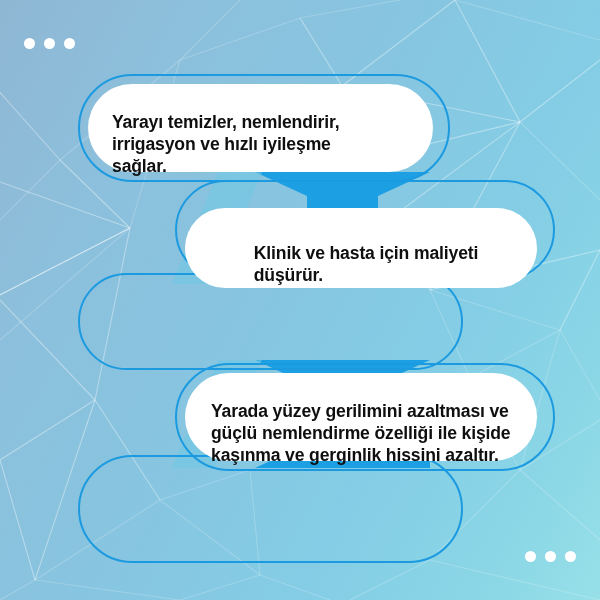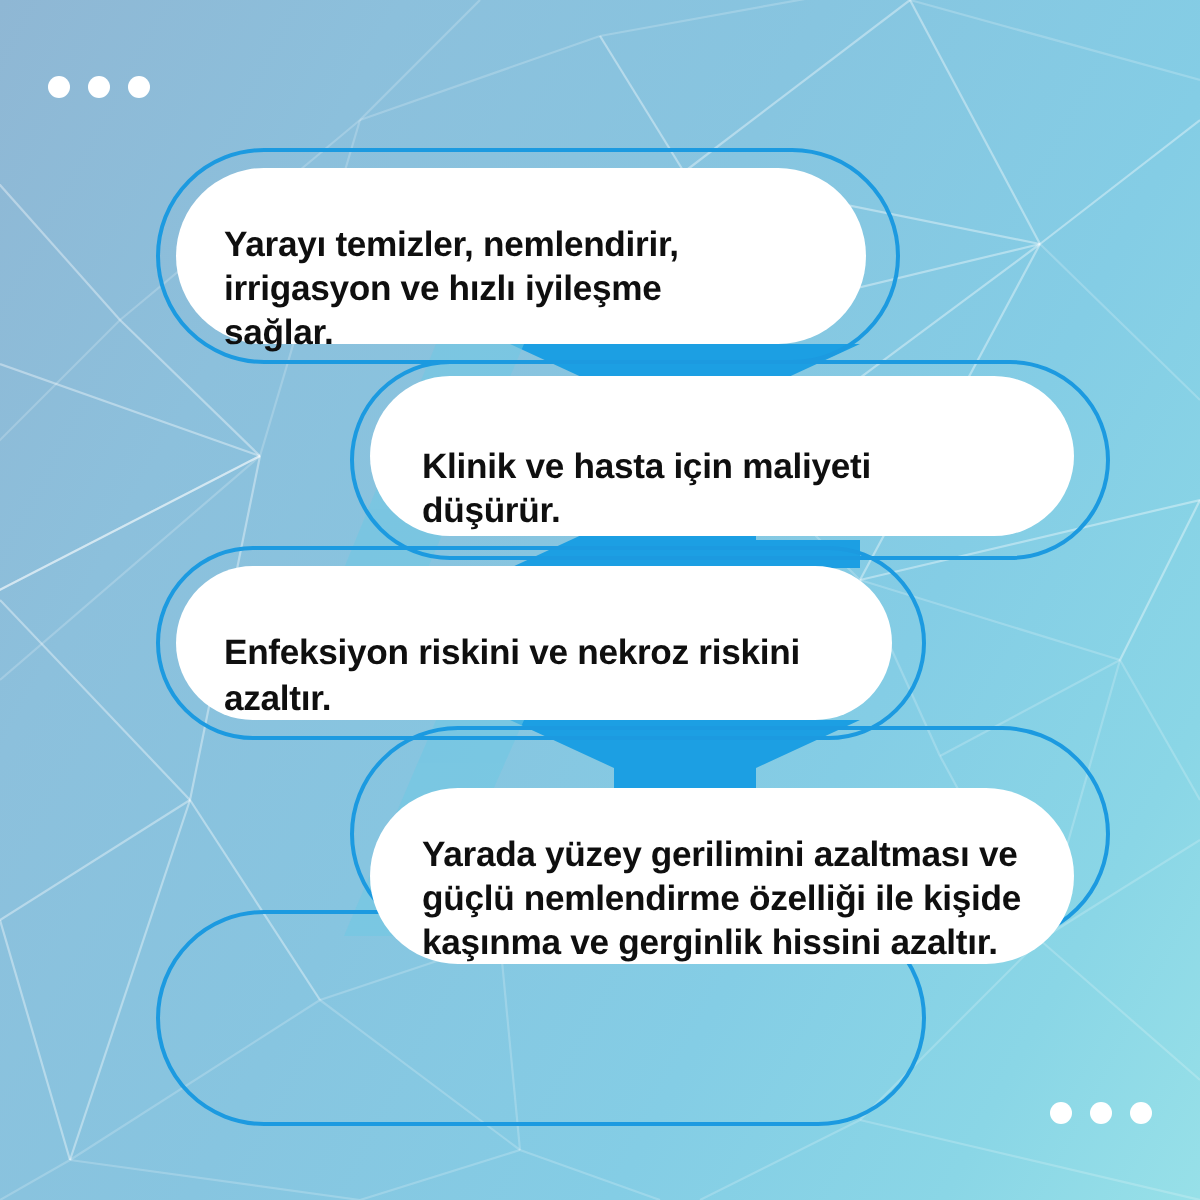--- a/index.html
+++ b/index.html
@@ -89,27 +89,27 @@
     border: 2.3px solid #1c9ae0;
     border-radius: 999px;
     background: transparent;
     z-index: 3;
   }
 
   
   .pill-1 { left: 88px;  top: 84px;  width: 345px; height: 88px;  padding-left: 24px; padding-right: 16px; }
   .ring-1 { left: 78px;  top: 74px;  width: 372px; height: 108px; }
 
-  .pill-2 { left: 185px; top: 188px; width: 352px; height: 80px;  padding-left: 26px; padding-right: 16px; }
+  .pill-2 { left: 185px; top: 208px; width: 352px; height: 80px;  padding-left: 26px; padding-right: 16px; justify-content: center; }
   .ring-2 { left: 175px; top: 180px; width: 380px; height: 100px; }
 
   .pill-3 { left: 88px;  top: 283px; width: 358px; height: 77px;  padding-left: 24px; padding-right: 16px; }
   .ring-3 { left: 78px;  top: 273px; width: 385px; height: 97px;  }
 
-  .pill-4 { left: 185px; top: 394px; width: 352px; height: 88px;  padding-left: 26px; padding-right: 14px; align-items: flex-end; }
+  .pill-4 { left: 185px; top: 373px; width: 352px; height: 88px;  padding-left: 26px; padding-right: 14px; }
   .ring-4 { left: 175px; top: 363px; width: 380px; height: 108px; }
 
   .pill-5 { left: 88px;  top: 465px; width: 358px; height: 88px;  padding-left: 24px; padding-right: 16px; }
   .ring-5 { left: 78px;  top: 455px; width: 385px; height: 108px; }
 </style>
 </head>
 <body>
 
 <div id="poster">
 
@@ -203,24 +203,20 @@
     <span class="pill-text">Yarayı temizler, nemlendirir,
 irrigasyon ve hızlı iyileşme
 sağlar.</span>
   </div>
 
   <div class="pill pill-2">
     <span class="pill-text"> Klinik ve hasta için maliyeti
 düşürür.</span>
   </div>
 
-  <div class="pill pill-3">
-    <span class="pill-text">Enfeksiyon riskini ve nekroz riskini
-azaltır.</span>
-  </div>
 
   <div class="pill pill-4">
     <span class="pill-text">Yarada yüzey gerilimini azaltması ve
 güçlü nemlendirme özelliği ile kişide
 kaşınma ve gerginlik hissini azaltır.</span>
   </div>
 
 
 </div>
 

